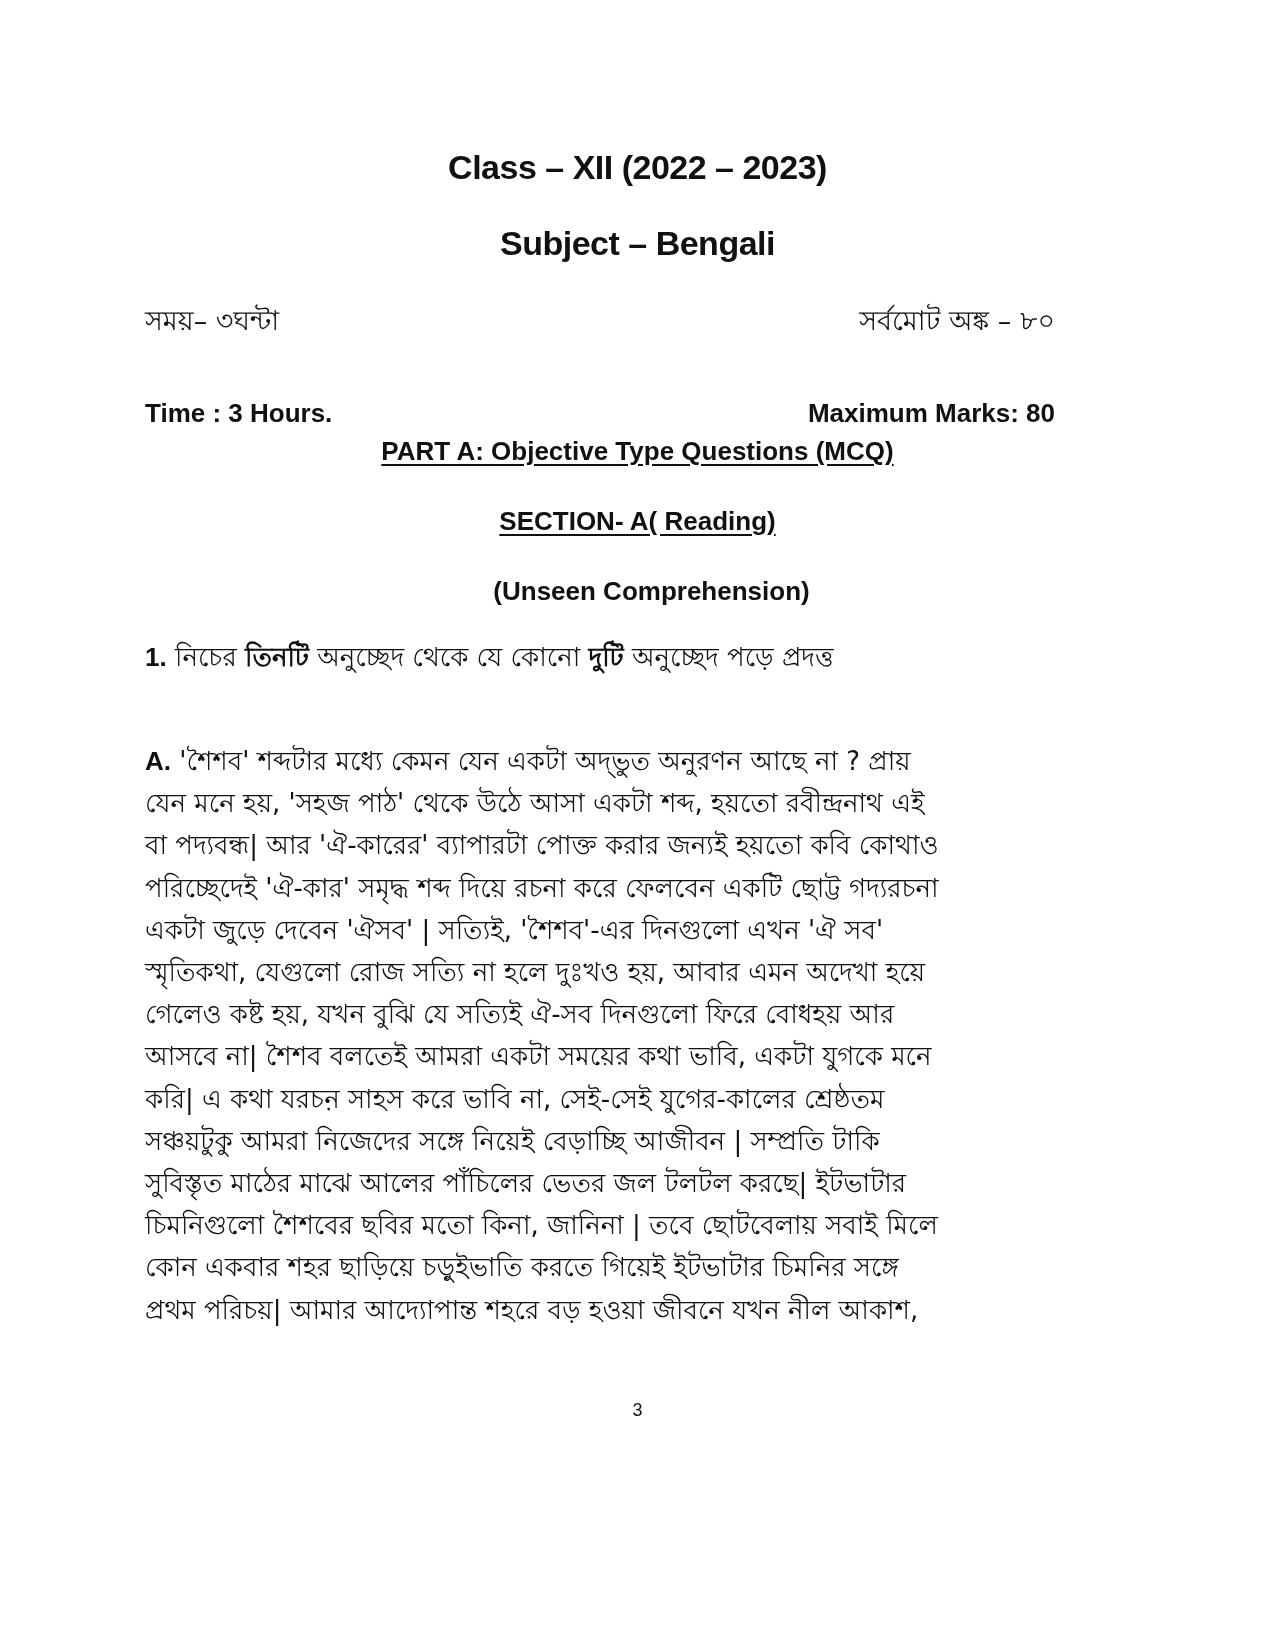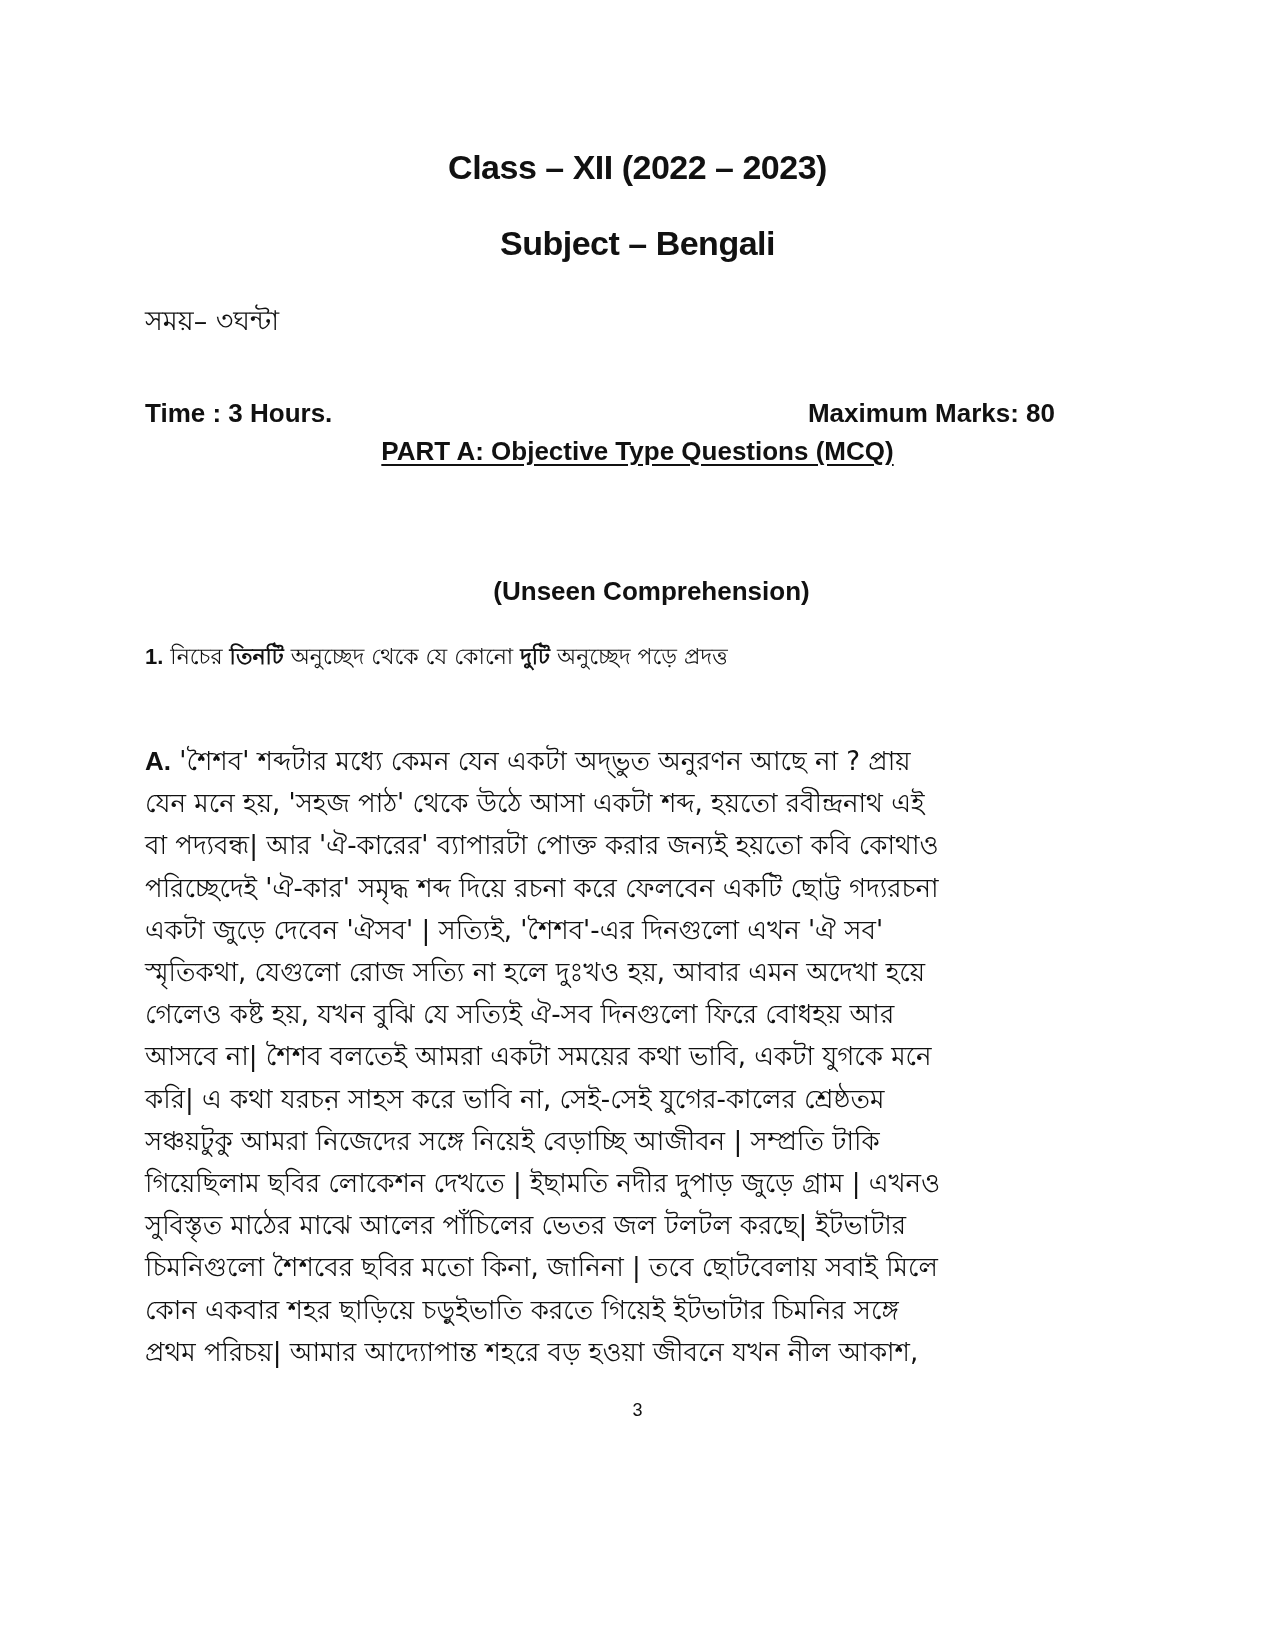--- a/index.html
+++ b/index.html
@@ -23,21 +23,21 @@
     .row-en { top: 370px; font-size: 26px; font-weight: bold; font-family: "Liberation Sans", sans-serif; margin-top: 28px; }
     .heading {
       font-family: "Liberation Sans", sans-serif; font-weight: bold; font-size: 26px;
     }
     .underline { text-decoration: underline; text-underline-offset: 4px; }
     .part-a { top: 436px; }
     .section-a { top: 506px; }
     .unseen { top: 576px; padding-left: 14px; }
     .q1 {
       position: absolute; left: 145px; top: 636px; width: 940px;
-      font-size: 22px; line-height: 42px;
+      font-size: 26px; line-height: 42px;
     }
     .q1 b { font-weight: bold; }
     .q1-num { font-family: "Liberation Sans", sans-serif; font-weight: bold; }
     .q1-line2 { display: flex; }
     .q1-marks { margin-left: 138px; font-family: "Liberation Sans", sans-serif; }
     .mcq-tag { font-family: "Liberation Sans", sans-serif; }
     .passage {
       position: absolute; left: 145px; top: 740px; width: 940px;
       font-size: 26px; line-height: 42.2px;
     }
@@ -51,52 +51,55 @@
 </head>
 <body>
 
 <div class="page">
 
   <div class="center title">Class – XII (2022 – 2023)</div>
   <div class="center subtitle">Subject – Bengali</div>
 
   <div class="row row-bn">
     <span>সময়–  ৩ঘন্টা</span>
+    <span>সর্বমোট  অঙ্ক  –  ৮০</span>
   </div>
 
   <div class="row row-en">
     <span>Time : 3 Hours.</span>
     <span>Maximum Marks: 80</span>
   </div>
 
   <div class="center heading part-a">
     <span class="underline">PART A:   Objective Type Questions (MCQ)</span>
   </div>
 
+  <div class="center heading section-a">
+    <span class="underline">SECTION- A( Reading)</span>
+  </div>
 
   <div class="center heading unseen">(Unseen  Comprehension)</div>
 
   <div class="q1">
     <div>
       <span class="q1-num">1.</span><span> নিচের </span><b>তিনটি</b><span> অনুচ্ছেদ থেকে যে কোনো </span><b>দুটি</b><span>  অনুচ্ছেদ পড়ে প্রদত্ত</span>
     </div>
   </div>
 
   <div class="passage">
     <div class="passage-line"><span class="passage-label">A.</span><span> 'শৈশব' শব্দটার মধ্যে কেমন যেন একটা অদ্‌ভুত অনুরণন আছে  না ?  প্রায়</span></div>
     <div class="passage-line">যেন মনে হয়,  'সহজ পাঠ' থেকে উঠে আসা একটা শব্দ,  হয়তো রবীন্দ্রনাথ  এই</div>
     <div class="passage-line">বা পদ্যবন্ধ| আর 'ঐ-কারের' ব্যাপারটা পোক্ত করার জন্যই হয়তো  কবি কোথাও</div>
     <div class="passage-line">পরিচ্ছেদেই 'ঐ-কার'  সমৃদ্ধ শব্দ দিয়ে রচনা করে ফেলবেন একটি ছোট্ট গদ্যরচনা</div>
     <div class="passage-line">একটা জুড়ে দেবেন 'ঐসব' |  সত্যিই, 'শৈশব'-এর দিনগুলো এখন 'ঐ সব'</div>
     <div class="passage-line">স্মৃতিকথা, যেগুলো  রোজ সত্যি  না হলে দুঃখও হয়, আবার এমন অদেখা হয়ে</div>
     <div class="passage-line">গেলেও কষ্ট হয়,  যখন বুঝি যে সত্যিই ঐ-সব দিনগুলো ফিরে বোধহয় আর</div>
     <div class="passage-line">আসবে না| শৈশব বলতেই আমরা একটা সময়ের কথা ভাবি,  একটা যুগকে মনে</div>
     <div class="passage-line">করি|  এ কথা যরচন় সাহস  করে ভাবি না,  সেই-সেই যুগের-কালের শ্রেষ্ঠতম</div>
     <div class="passage-line">সঞ্চয়টুকু আমরা নিজেদের সঙ্গে নিয়েই  বেড়াচ্ছি আজীবন |  সম্প্রতি টাকি</div>
-    <div class="passage-line">গিয়েছিলাম ছবির লোকেশন দেখতে | ইছামতি নদীর দুপাড় জুড়ে গ্রাম  | এখনও</div>
     <div class="passage-line">সুবিস্তৃত মাঠের মাঝে আলের পাঁচিলের ভেতর জল টলটল করছে| ইটভাটার</div>
     <div class="passage-line">চিমনিগুলো শৈশবের ছবির মতো কিনা, জানিনা | তবে ছোটবেলায় সবাই মিলে</div>
     <div class="passage-line">কোন একবার শহর ছাড়িয়ে চড়ুইভাতি করতে গিয়েই ইটভাটার চিমনির সঙ্গে</div>
     <div class="passage-line">প্রথম পরিচয়|  আমার  আদ্যোপান্ত শহরে বড় হওয়া জীবনে  যখন নীল আকাশ,</div>
   </div>
 
   <div class="page-number">3</div>
 
 </div>
 

